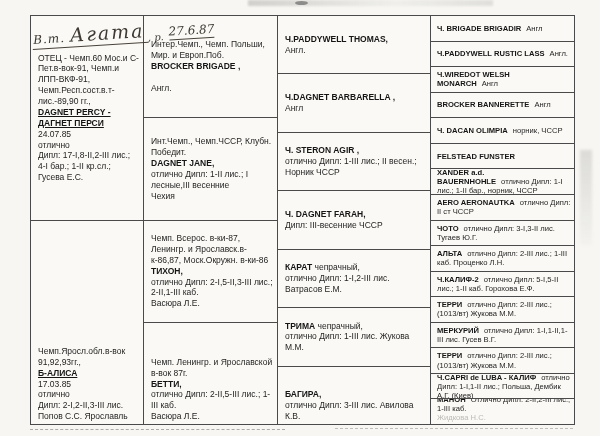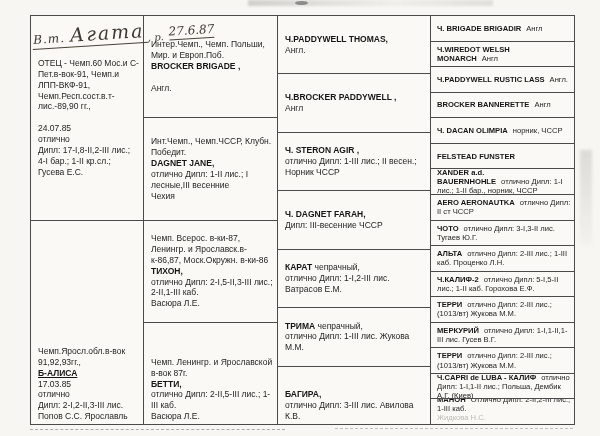--- a/index.html
+++ b/index.html
@@ -48,21 +48,21 @@
 <div class="page">
 
   <div class="smudge-a"></div>
   <div class="smudge-b"></div>
   <div class="smudge-c"></div>
 
   <div class="ptable">
     <div class="col c1">
         <div class="cell">
           <div class="cellin"><span class="pre">ОТЕЦ - Чемп.60 Мос.и С-Пет.в-вок-91, Чемп.и ЛПП-ВКФ-91, Чемп.Респ.сост.в.т- лис.-89,90 гг.,
-</span><span class="post">
+</span><span class="nm ul">DAGNET PERCY - ДАГНЕТ ПЕРСИ</span><span class="post">
 24.07.85
 отлично
 Дипл: 17-I,8-II,2-III лис.; 4-I бар.; 1-II кр.сл.;
 Гусева Е.С.</span></div>
         </div>
         <div class="cell">
           <div class="cellin"><span class="pre">Чемп.Яросл.обл.в-вок 91,92,93гг.,
 </span><span class="nm ul">Б-АЛИСА</span><span class="post">
 17.03.85
 отлично
@@ -95,21 +95,21 @@
 отлично Дипл: 2-II,5-III лис.; 1-III каб.
 Васюра Л.Е.</span></div>
         </div>
       </div>
     <div class="col c3">
         <div class="cell">
           <div class="cellin"><span class="nm">Ч.PADDYWELL THOMAS,</span><span class="post">
 Англ.</span></div>
         </div>
         <div class="cell">
-          <div class="cellin"><span class="nm">Ч.BROCKER PADDYWELL ,</span><span class="post">
+          <div class="cellin"><span class="nm">Ч.DAGNET BARBARELLA ,</span><span class="post">
 Англ</span></div>
         </div>
         <div class="cell">
           <div class="cellin"><span class="nm">Ч. STERON AGIR ,</span><span class="post">
 отлично Дипл: 1-III лис.; II весен.;
 Норник ЧССР</span></div>
         </div>
         <div class="cell">
           <div class="cellin"><span class="nm">Ч. DAGNET FARAH,</span><span class="post">
 Дипл: III-весенние ЧССР</span></div>
@@ -125,24 +125,24 @@
         <div class="cell">
           <div class="cellin"><span class="nm">БАГИРА,</span><span class="post">
 отлично Дипл: 3-III лис. Авилова К.В.</span></div>
         </div>
       </div>
     <div class="col c4">
         <div class="cell">
           <div class="cellin"><span class="nm">Ч. BRIGADE BRIGADIR</span><span class="post">Англ</span></div>
         </div>
         <div class="cell">
-          <div class="cellin"><span class="nm">Ч.WIREDOT WELSH MONARCH</span><span class="post">Англ</span></div>
+          <div class="cellin"><span class="nm">Ч.PADDYWELL RUSTIC LASS</span><span class="post">Англ.</span></div>
         </div>
         <div class="cell">
-          <div class="cellin"><span class="nm">Ч.PADDYWELL RUSTIC LASS</span><span class="post">Англ.</span></div>
+          <div class="cellin"><span class="nm">Ч.WIREDOT WELSH MONARCH</span><span class="post">Англ</span></div>
         </div>
         <div class="cell">
           <div class="cellin"><span class="nm">BROCKER BANNERETTE</span><span class="post">Англ</span></div>
         </div>
         <div class="cell">
           <div class="cellin"><span class="nm">Ч. DACAN OLIMPIA</span><span class="post">норник, ЧССР</span></div>
         </div>
         <div class="cell">
           <div class="cellin"><span class="nm">FELSTEAD FUNSTER</span></div>
         </div>

